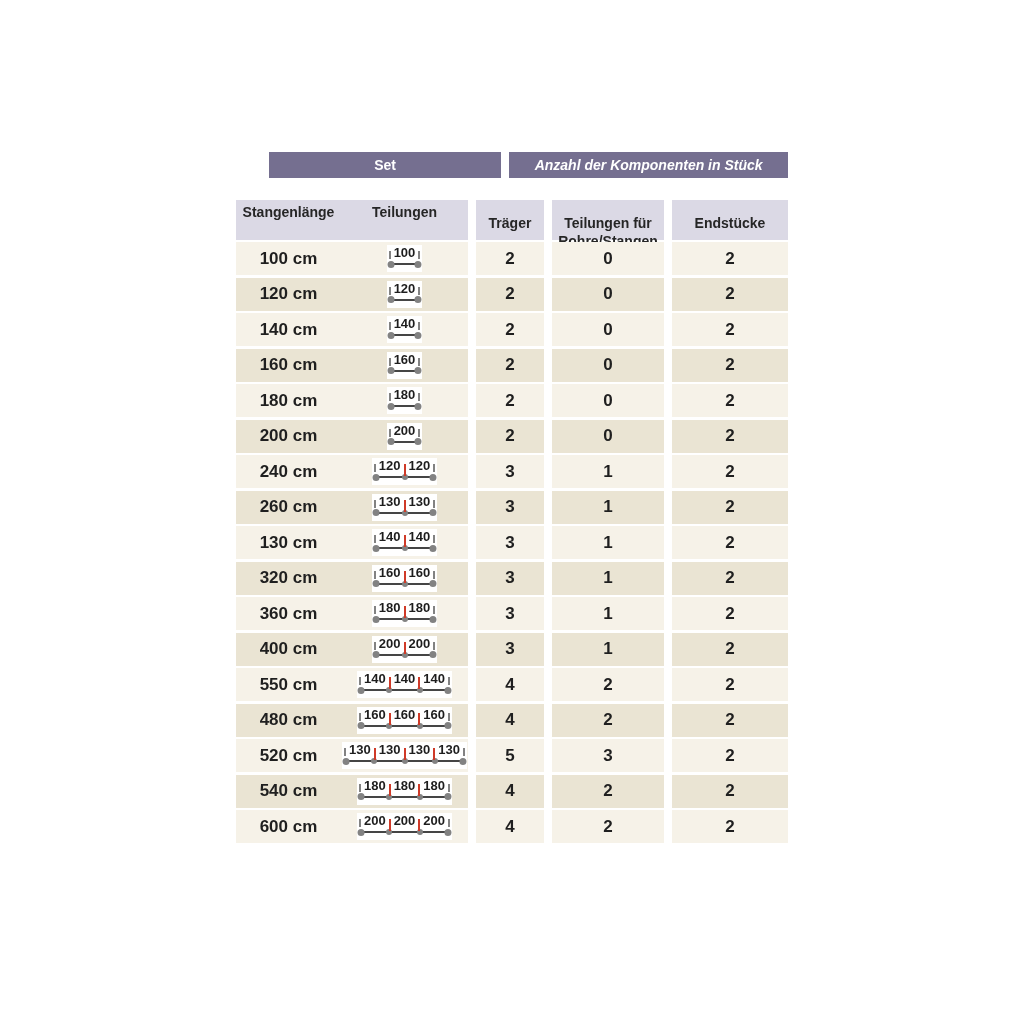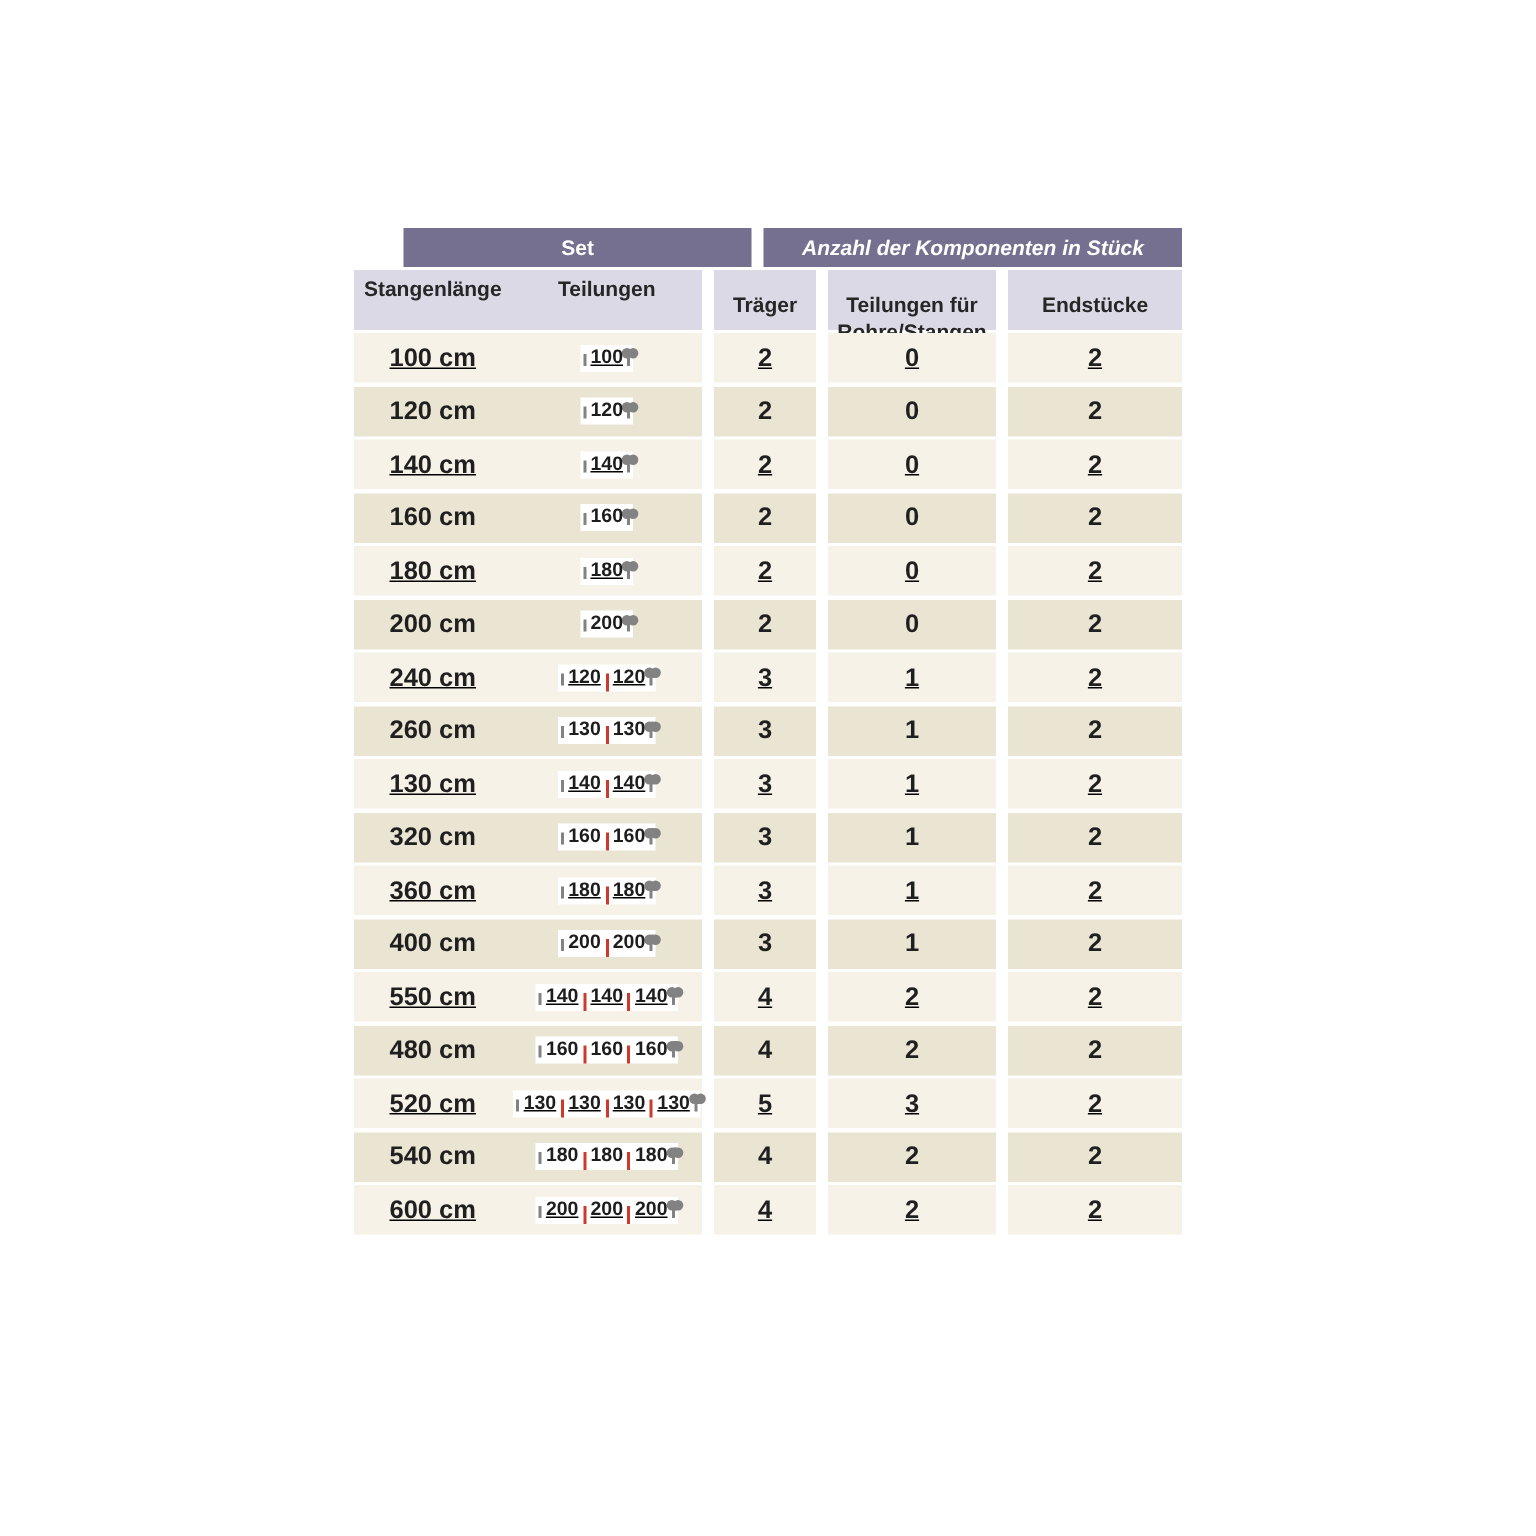--- a/index.html
+++ b/index.html
@@ -55,20 +55,21 @@
     font-size: 14px;
     font-weight: bold;
   }
   .group-set { width: 260px; margin-left: 33px; }
   .group-components { width: 312px; font-style: italic; }
   
   .colhead-row {
     display: flex;
     gap: 8px;
     margin-bottom: 2px;
+    margin-top: 20px;
   }
   .colhead-cell {
     background: var(--colheader-bg);
     color: #262626;
     height: 40px;
     box-sizing: border-box;
     padding-top: 14px;
     font-size: 14px;
     font-weight: 600;
     display: flex;
@@ -87,21 +88,21 @@
   .rows {
     display: flex;
     flex-direction: column;
     gap: 2.5px;
   }
   .trow {
     display: flex;
     gap: 8px;
     height: 33px;
   }
-  .trow.light .cell { background: var(--row-light); text-decoration: underline; }
+  .trow.light .cell { background: var(--row-light); }
   .trow.dark  .cell { background: var(--row-dark); }
   .cell {
     display: flex;
     align-items: center;
     justify-content: center;
   }
   .cell-set { width: 232px; justify-content: flex-start; }
   .len-label {
     width: 105px;
     text-align: center;
@@ -116,21 +117,21 @@
     align-items: center;
   }
   .count {
     font-size: 17px;
     font-weight: bold;
     color: #1f1f1f;
   }
   
   .diagram {
     display: inline-flex;
-    flex-direction: row;
+    flex-direction: column;
     background: #ffffff;
     padding: 1px 2px 4px 2px;
   }
   .labels {
     display: flex;
     align-items: flex-end;
     line-height: 1;
     position: relative;
     z-index: 1;
   }

